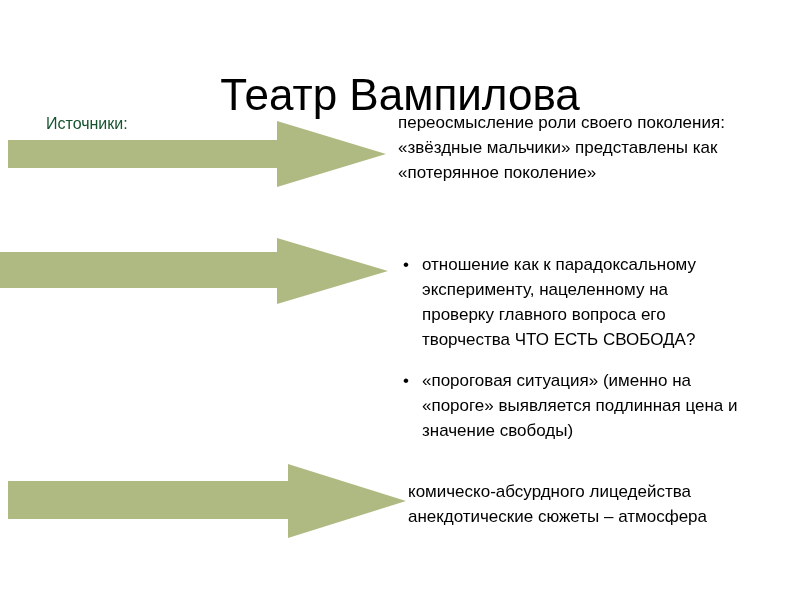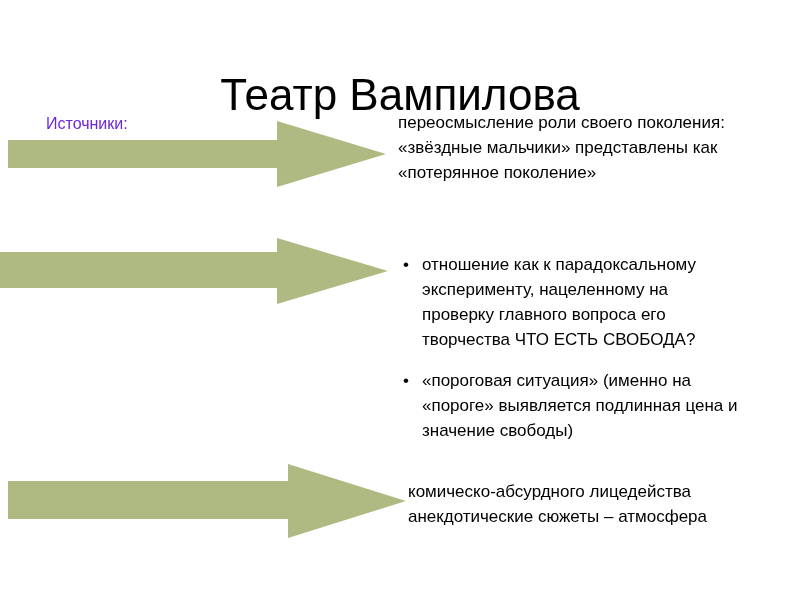--- a/index.html
+++ b/index.html
@@ -70,21 +70,21 @@
   
   #arrow3 { left: 8px; top: 464px; width: 398px; height: 74px; }
 
   
   .pre-label {
     position: absolute;
     left: 46px;
     top: 113px;
     font-size: 16px;
     line-height: 22px;
-    color: #6d28d9;
+    color: #14532d;
     white-space: nowrap;
   }
 
   
   .text-block {
     position: absolute;
     font-size: 17px;
     line-height: 25px;
     color: #000000;
   }

